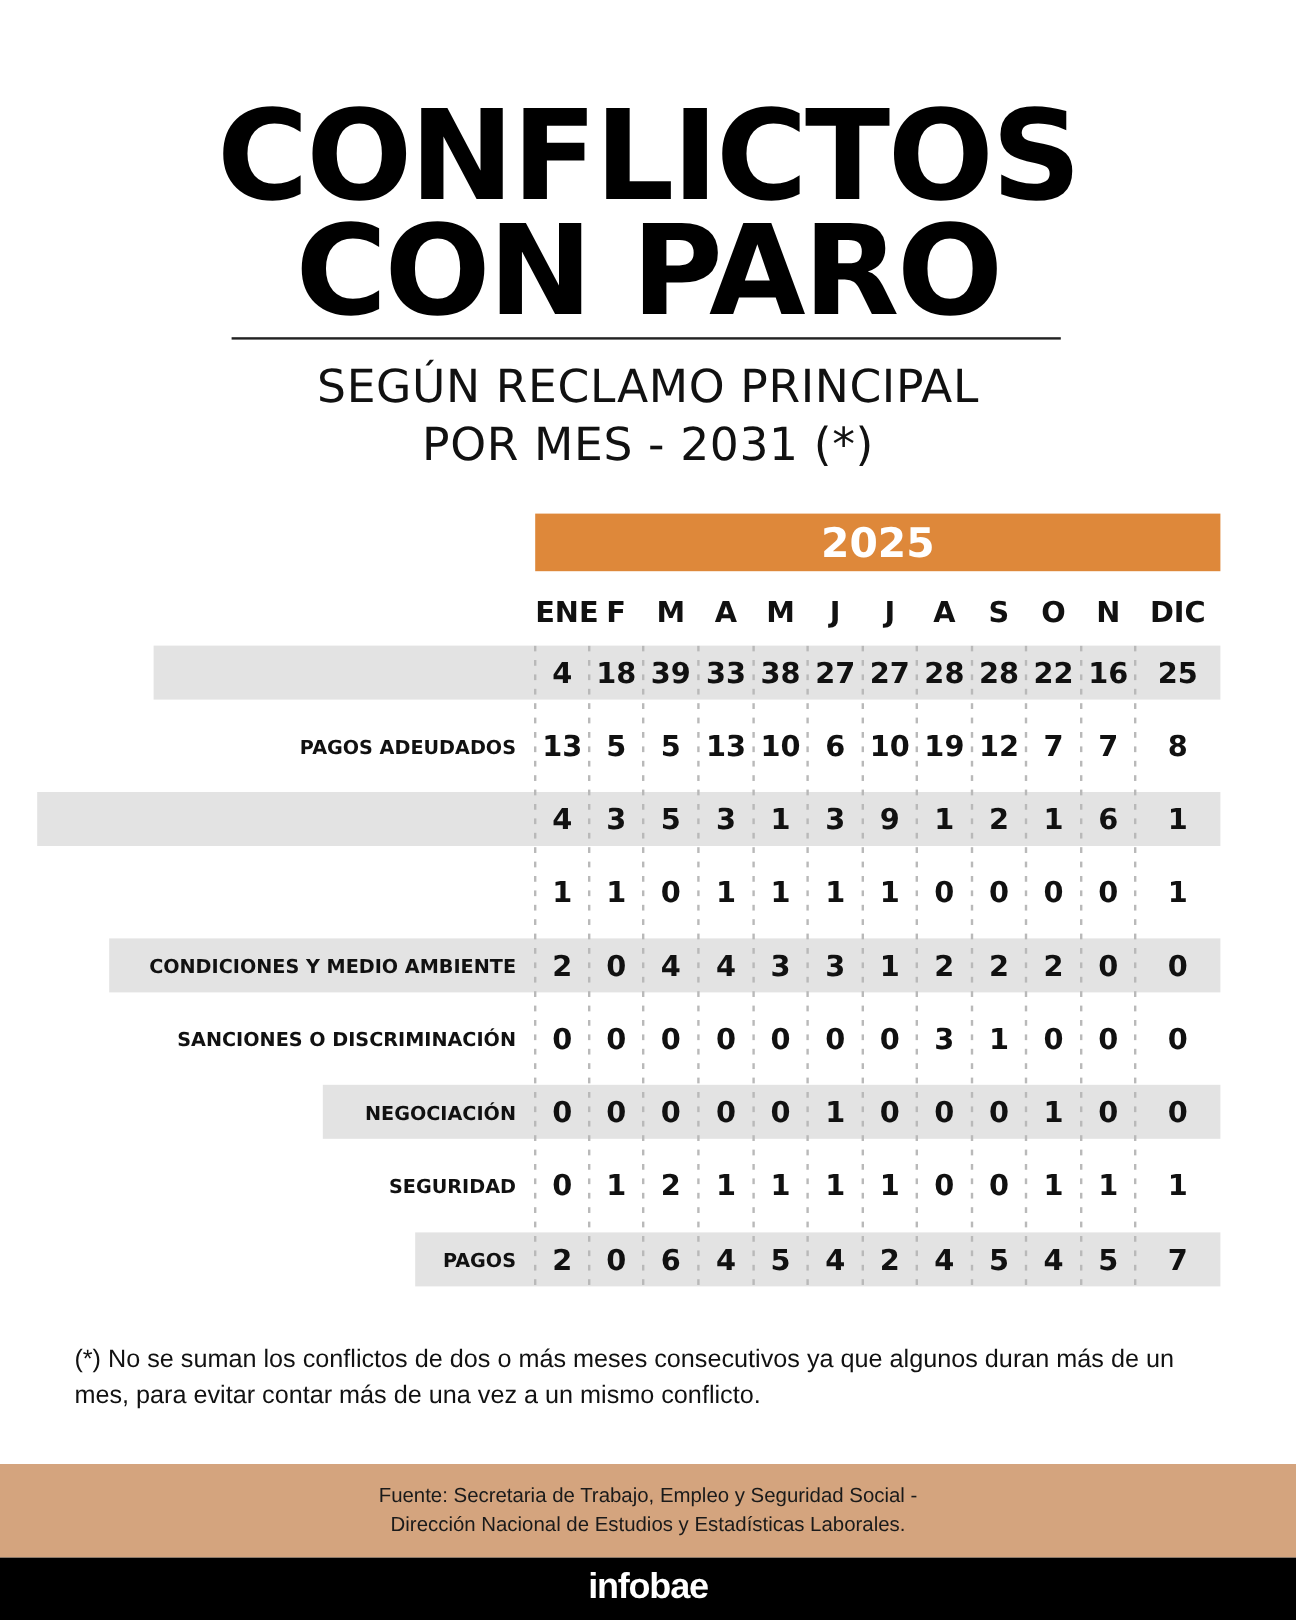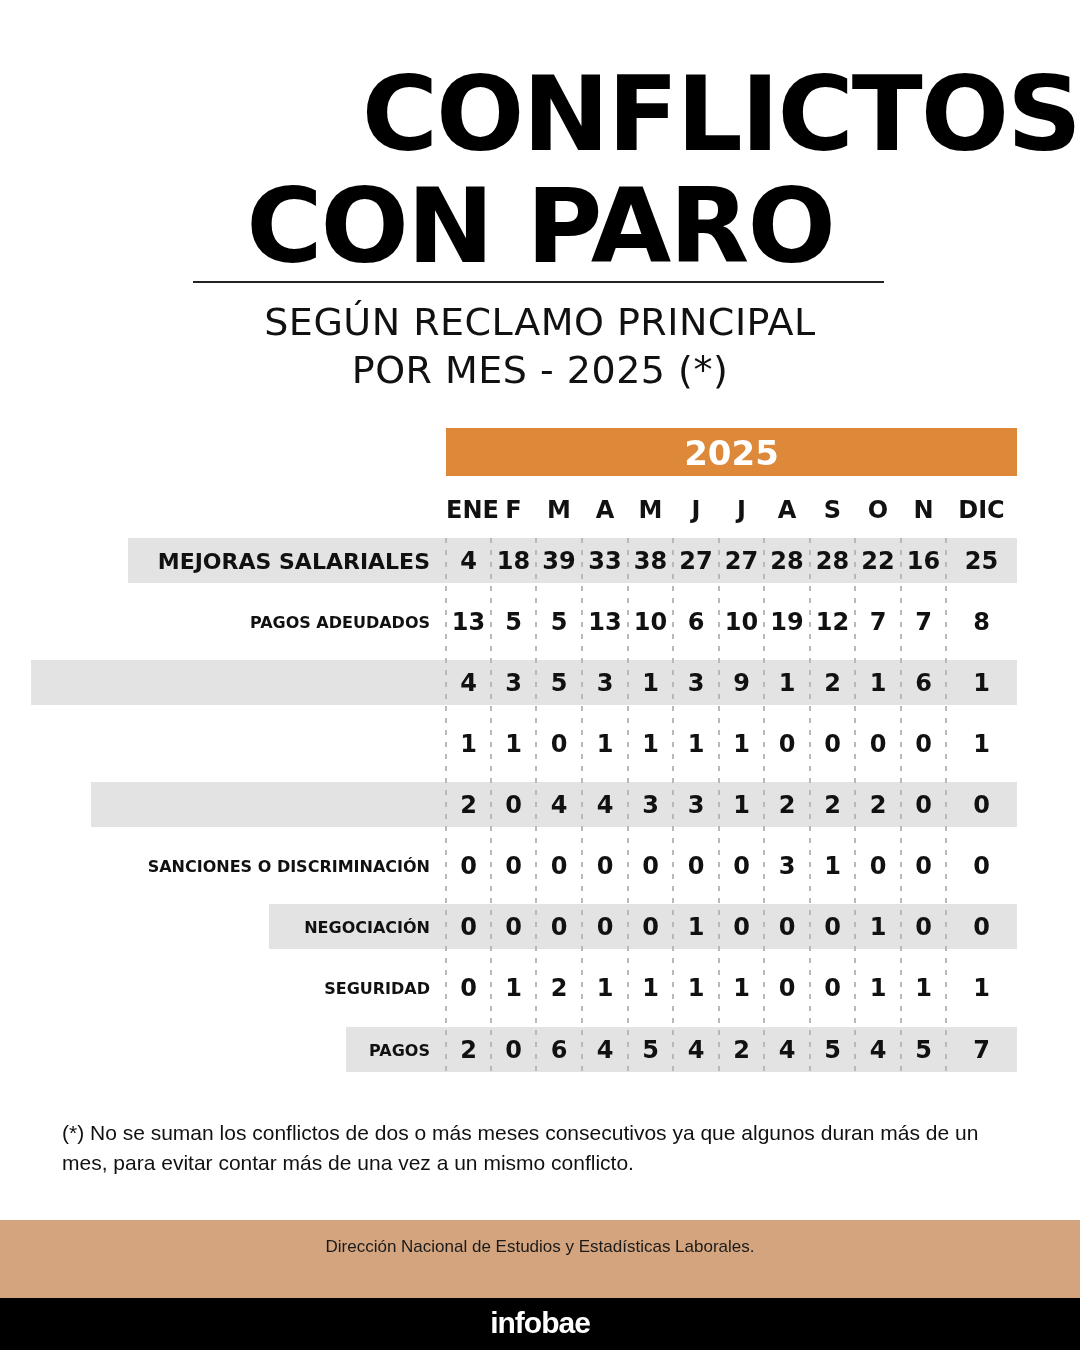--- a/index.html
+++ b/index.html
@@ -5,21 +5,21 @@
   * { box-sizing: border-box; margin: 0; padding: 0; }
   html, body { width: 1080px; height: 1350px; background: #ffffff; overflow: hidden; }
   body { position: relative; font-family: "DejaVu Sans", sans-serif; color: #111; }
 
   .title {
     position: absolute; left: 0; width: 1080px; text-align: center;
     font-family: "DejaVu Sans", sans-serif; font-weight: bold;
     font-size: 104px; line-height: 100px; letter-spacing: -2px; color: #000;
     transform: scaleX(1.0);
   }
-  .title.l1 { top: 64px; text-align: right; }
+  .title.l1 { top: 80px; }
   .title.l2 { top: 176px; }
   .title-rule { position: absolute; left: 193px; top: 281px; width: 691px; height: 2px; background: #222; }
   .subtitle {
     position: absolute; left: 0; width: 1080px; text-align: center;
     font-family: "DejaVu Sans", sans-serif; font-weight: normal;
     font-size: 38px; line-height: 48px; color: #111; letter-spacing: 0.5px;
   }
   .subtitle.l1 { top: 298px; }
   .subtitle.l2 { top: 346px; }
 
@@ -70,21 +70,21 @@
     font-family: "Liberation Sans", sans-serif; font-weight: bold; font-size: 30px; line-height: 50px; letter-spacing: -1px;
   }
 </style>
 </head>
 <body>
 
 <div class="title l1">CONFLICTOS</div>
 <div class="title l2">CON PARO</div>
 <div class="title-rule"></div>
 <div class="subtitle l1">SEGÚN RECLAMO PRINCIPAL</div>
-<div class="subtitle l2">POR MES - 2025 (*)</div>
+<div class="subtitle l2">POR MES - 2031 (*)</div>
 
 <div class="year-band">2025</div>
 
 <div class="months" id="months">
     <div class="month" style="left: 0px; width: 45px;">ENE</div>
     <div class="month" style="left: 45px; width: 45px;">F</div>
     <div class="month" style="left: 90px; width: 46px;">M</div>
     <div class="month" style="left: 136px; width: 46px;">A</div>
     <div class="month" style="left: 182px; width: 45px;">M</div>
     <div class="month" style="left: 227px; width: 46px;">J</div>
@@ -92,21 +92,20 @@
     <div class="month" style="left: 318px; width: 46px;">A</div>
     <div class="month" style="left: 364px; width: 45px;">S</div>
     <div class="month" style="left: 409px; width: 46px;">O</div>
     <div class="month" style="left: 455px; width: 45px;">N</div>
     <div class="month" style="left: 500px; width: 71px;">DIC</div>
   </div>
 
 <div id="table-body">
     <div class="row" style="top: 538px;">
       <div class="row-bg" style="left: 128px; width: 889px;"></div>
-      <div class="row-label big">MEJORAS SALARIALES</div>
       <div class="cell" style="left: 446px; width: 45px;">4</div>
       <div class="cell" style="left: 491px; width: 45px;">18</div>
       <div class="cell" style="left: 536px; width: 46px;">39</div>
       <div class="cell" style="left: 582px; width: 46px;">33</div>
       <div class="cell" style="left: 628px; width: 45px;">38</div>
       <div class="cell" style="left: 673px; width: 46px;">27</div>
       <div class="cell" style="left: 719px; width: 45px;">27</div>
       <div class="cell" style="left: 764px; width: 46px;">28</div>
       <div class="cell" style="left: 810px; width: 45px;">28</div>
       <div class="cell" style="left: 855px; width: 46px;">22</div>
@@ -152,20 +151,21 @@
       <div class="cell" style="left: 673px; width: 46px;">1</div>
       <div class="cell" style="left: 719px; width: 45px;">1</div>
       <div class="cell" style="left: 764px; width: 46px;">0</div>
       <div class="cell" style="left: 810px; width: 45px;">0</div>
       <div class="cell" style="left: 855px; width: 46px;">0</div>
       <div class="cell" style="left: 901px; width: 45px;">0</div>
       <div class="cell" style="left: 946px; width: 71px;">1</div>
     </div>
     <div class="row" style="top: 782px;">
       <div class="row-bg" style="left: 91px; width: 926px;"></div>
+      <div class="row-label">CONDICIONES Y MEDIO AMBIENTE</div>
       <div class="cell" style="left: 446px; width: 45px;">2</div>
       <div class="cell" style="left: 491px; width: 45px;">0</div>
       <div class="cell" style="left: 536px; width: 46px;">4</div>
       <div class="cell" style="left: 582px; width: 46px;">4</div>
       <div class="cell" style="left: 628px; width: 45px;">3</div>
       <div class="cell" style="left: 673px; width: 46px;">3</div>
       <div class="cell" style="left: 719px; width: 45px;">1</div>
       <div class="cell" style="left: 764px; width: 46px;">2</div>
       <div class="cell" style="left: 810px; width: 45px;">2</div>
       <div class="cell" style="left: 855px; width: 46px;">2</div>
@@ -246,17 +246,18 @@
     <div class="vline" style="left: 763px;"></div>
     <div class="vline" style="left: 809px;"></div>
     <div class="vline" style="left: 854px;"></div>
     <div class="vline" style="left: 900px;"></div>
     <div class="vline" style="left: 945px;"></div>
   </div>
 
 <div class="note">(*) No se suman los conflictos de dos o más meses consecutivos ya que algunos duran más de un mes, para evitar contar más de una vez a un mismo conflicto.</div>
 
 <div class="source-band">
+  <div>Fuente: Secretaria de Trabajo, Empleo y Seguridad Social -</div>
   <div>Dirección Nacional de Estudios y Estadísticas Laborales.</div>
 </div>
 <div class="brand-band">
   <span>infobae</span>
 </div>
 
 </body></html>

